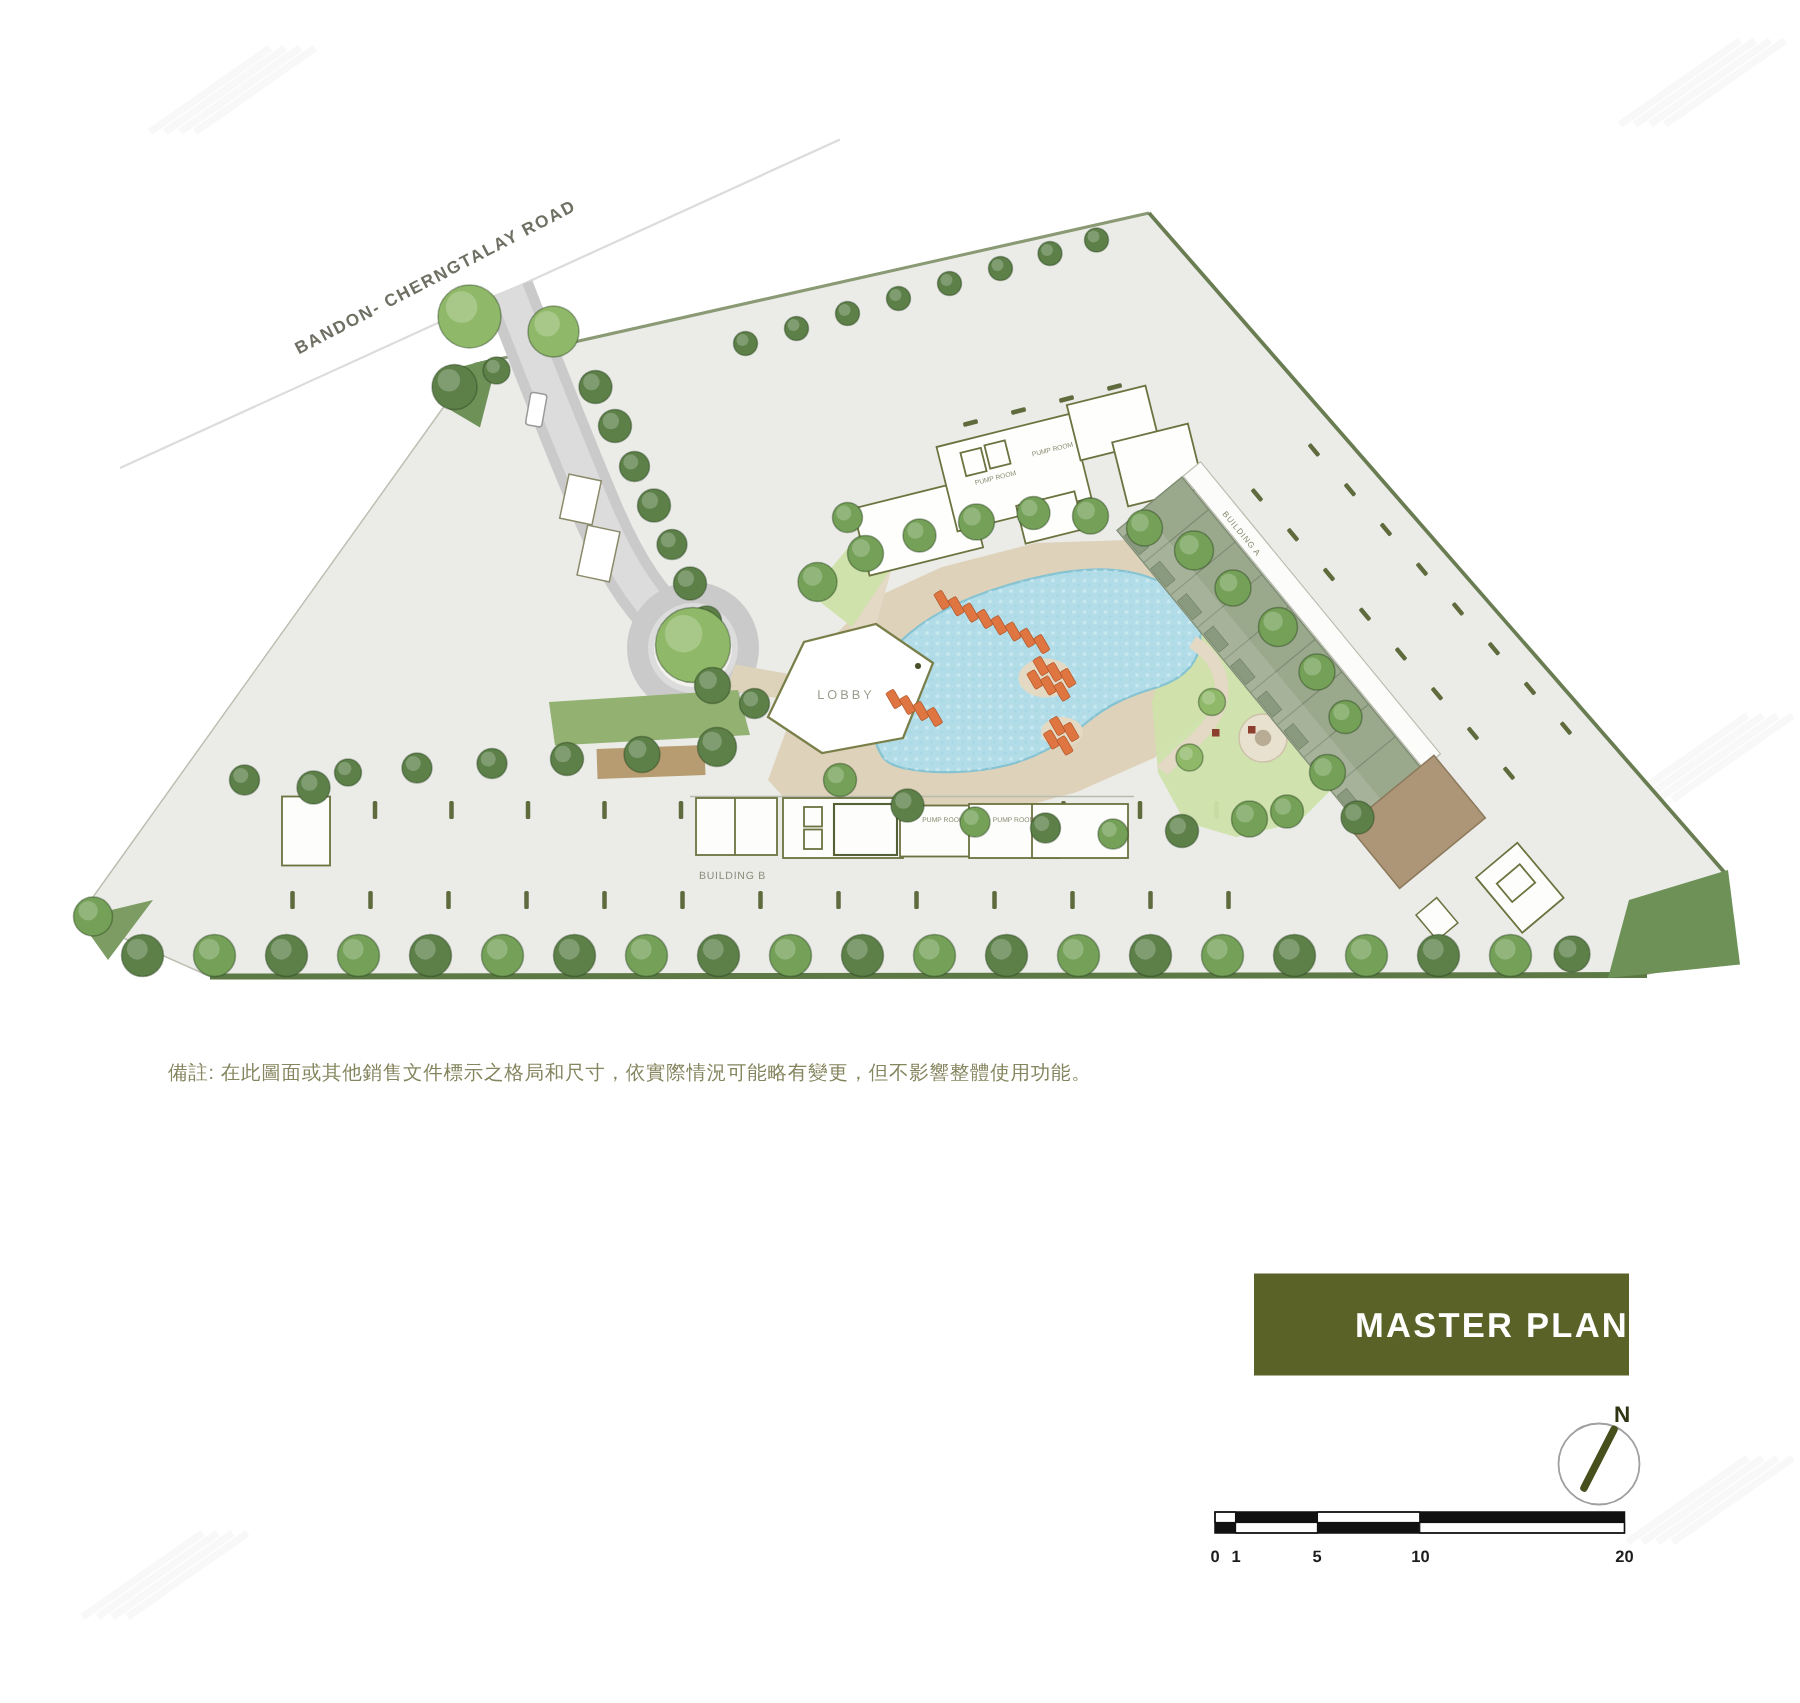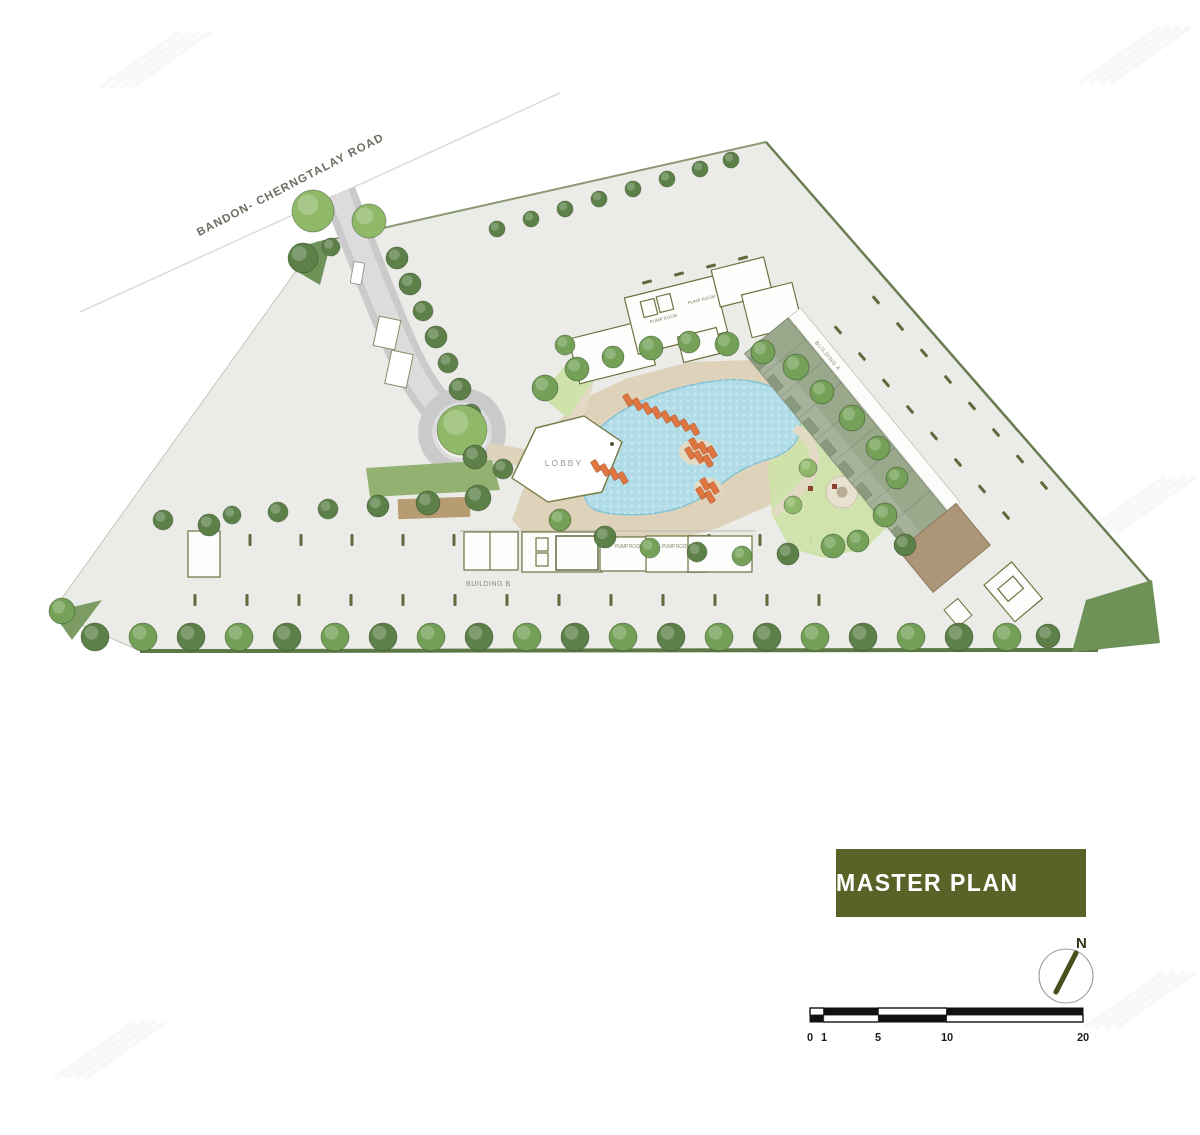--- a/index.html
+++ b/index.html
@@ -1,20 +1,20 @@
 <!DOCTYPE html>
 <html><head>
 <meta charset="utf-8">
 <style>
   html,body{margin:0;padding:0;background:#ffffff;}
   body{width:1200px;height:1135px;position:relative;font-family:"Liberation Sans",sans-serif;overflow:hidden;}
   #stage{position:absolute;left:0;top:0;width:1200px;height:1135px;}
   svg{position:absolute;left:0;top:0;}
   .note{position:absolute;left:112px;top:706px;width:700px;font-size:13px;line-height:18px;color:#85855f;letter-spacing:.5px;}
-  .title-box{position:absolute;left:836px;top:849px;width:250px;height:68px;background:#5a6227;display:flex;align-items:center;justify-content:flex-start;}
+  .title-box{position:absolute;left:836px;top:849px;width:250px;height:68px;background:#5a6227;display:flex;align-items:center;justify-content:flex-end;}
   .title-box span{color:#ffffff;font-weight:bold;font-size:23px;letter-spacing:1.5px;}
   text{font-family:"Liberation Sans",sans-serif;}
   .plan-label{fill:#6f6f64;font-weight:600;}
   .tiny-label{fill:#8a8a72;}
 </style>
 </head>
 <body>
 
 <div id="stage">
 <svg width="1200" height="1135" viewBox="0 0 1200 1135">
@@ -426,17 +426,18 @@
     <g style="font-size:11px;font-weight:600;fill:#1c1c1c;" text-anchor="middle">
       <text x="810" y="1041">0</text>
       <text x="824" y="1041">1</text>
       <text x="878" y="1041">5</text>
       <text x="947" y="1041">10</text>
       <text x="1083" y="1041">20</text>
     </g>
   </g>
 </svg>
 
+<div class="note">備註: 在此圖面或其他銷售文件標示之格局和尺寸，依實際情況可能略有變更，但不影響整體使用功能。</div>
 
 <div class="title-box">
   <span>MASTER PLAN</span>
 </div>
 </div>
 
 </body></html>

